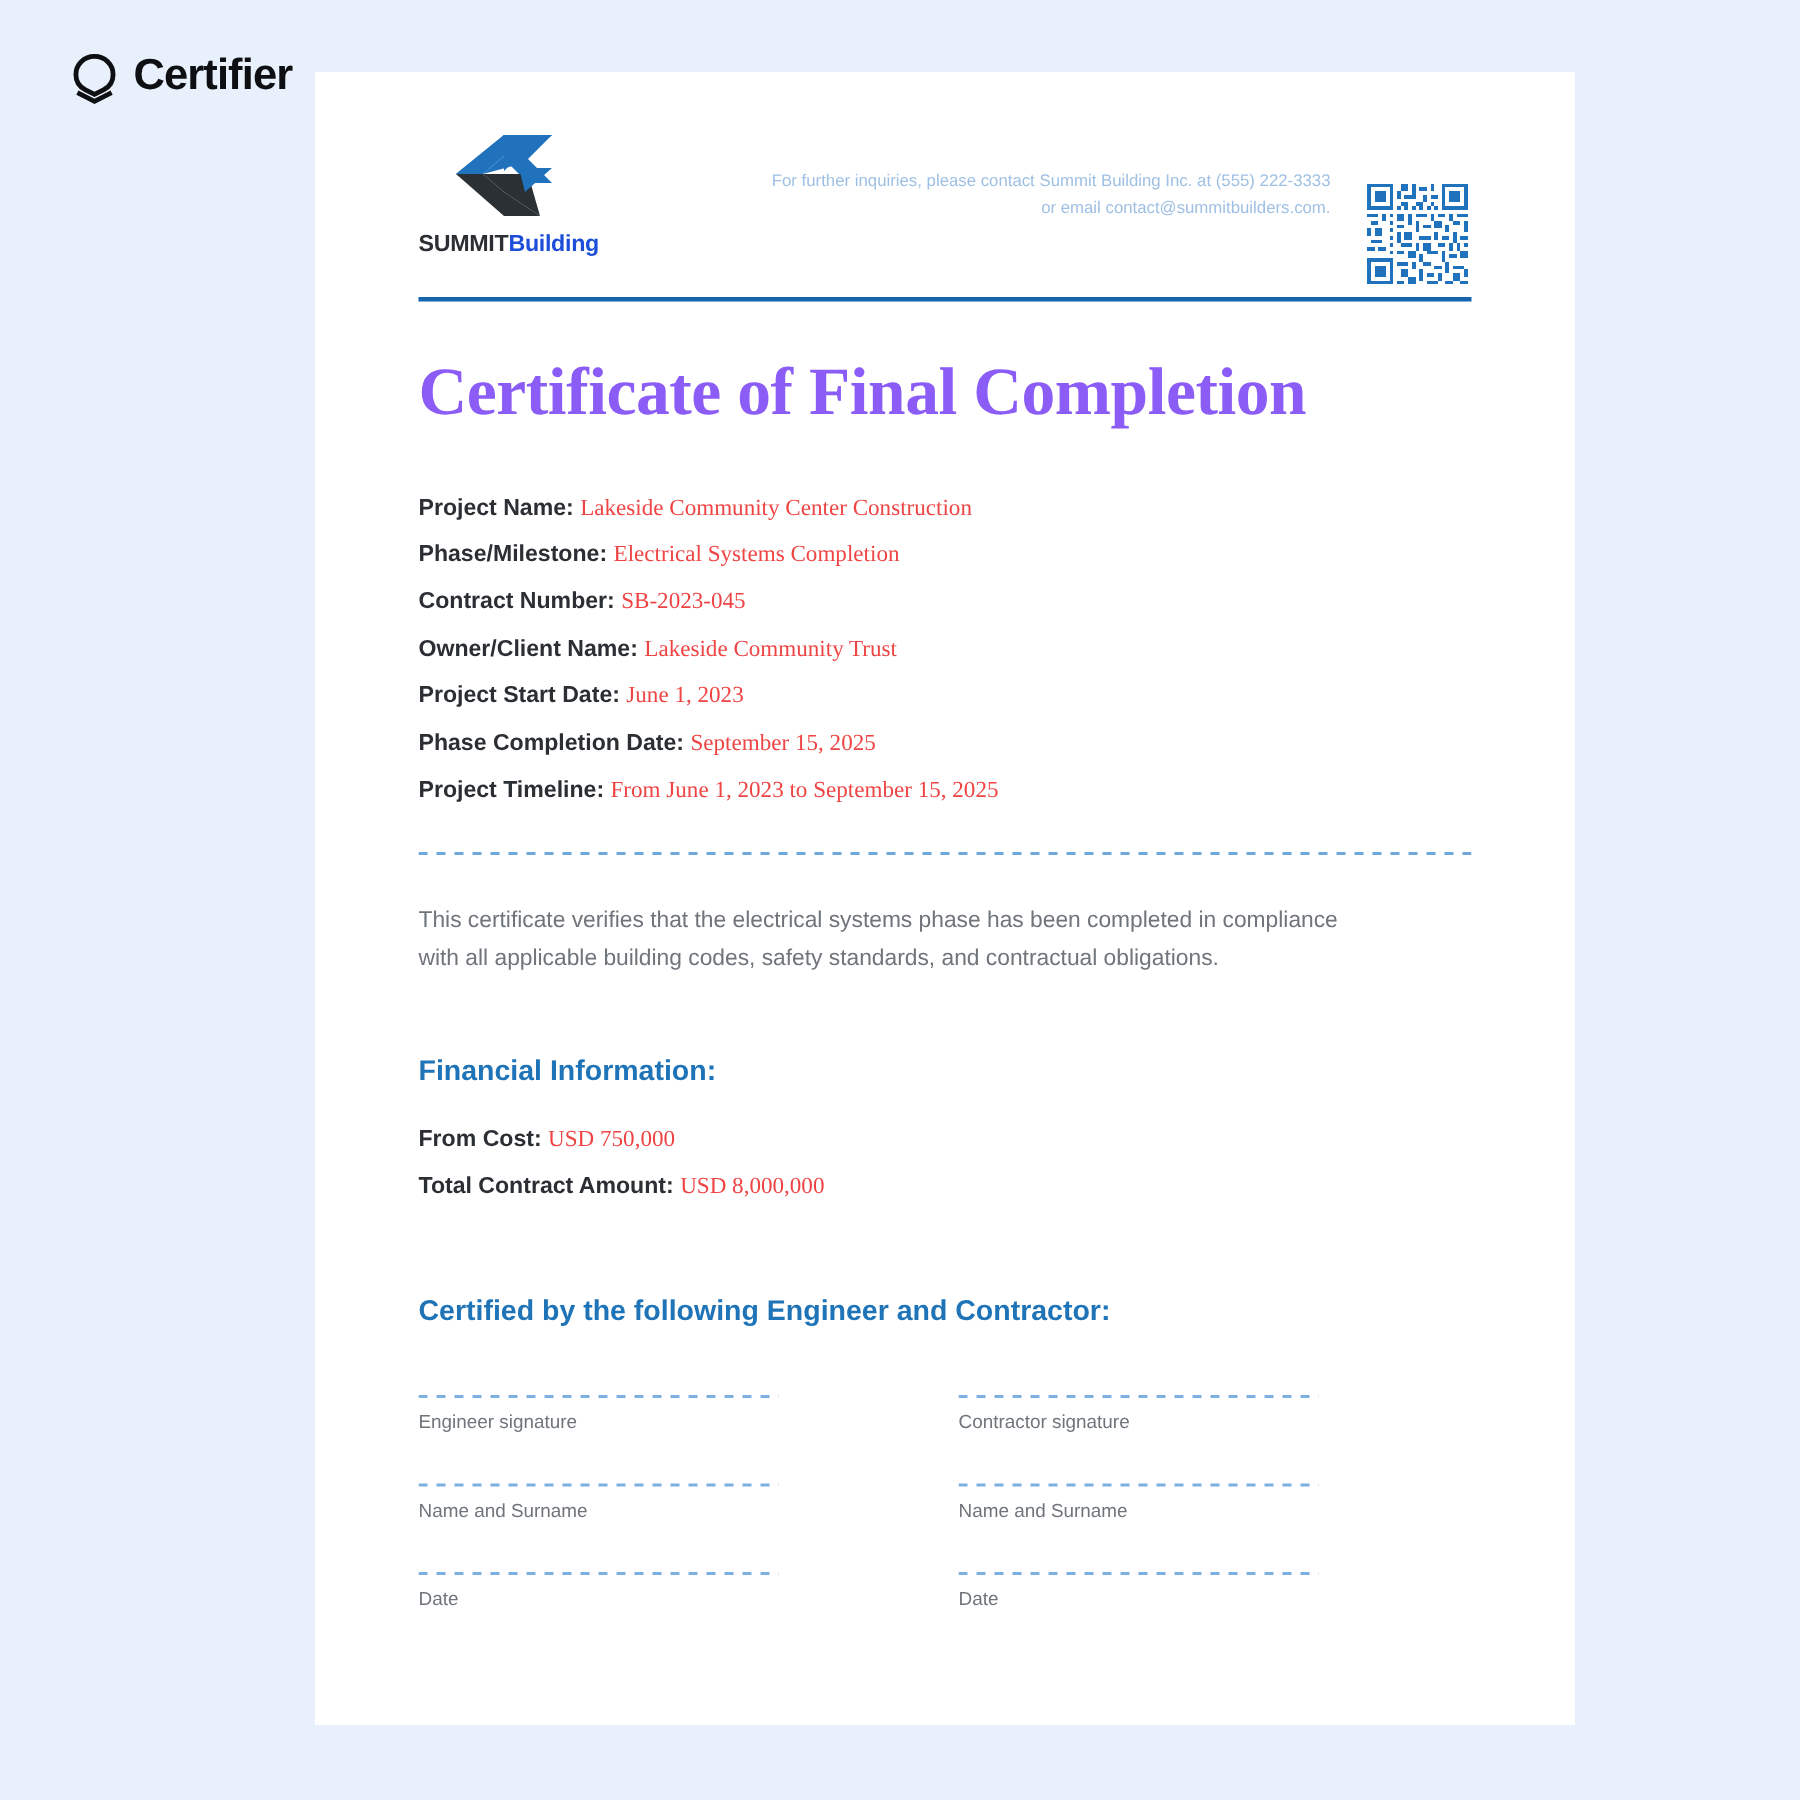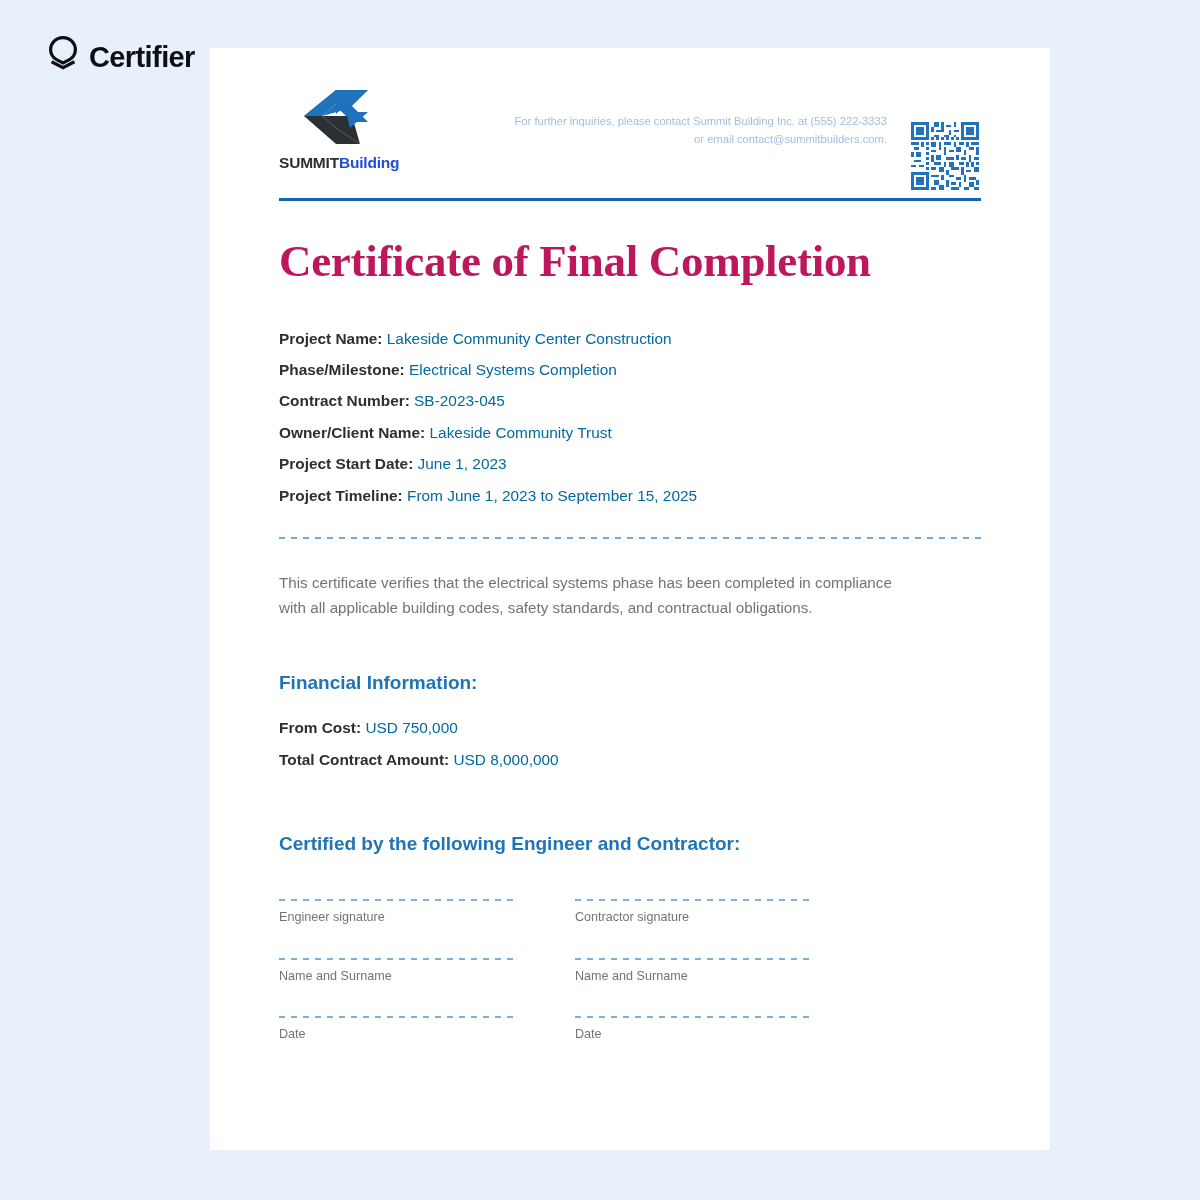--- a/index.html
+++ b/index.html
@@ -15,21 +15,21 @@
     position: relative;
     overflow: hidden;
   }
 
   
   .brand {
     position: absolute;
     left: 46px;
     top: 36px;
     display: flex;
-    align-items: flex-end;
+    align-items: flex-start;
     gap: 9px;
   }
   .brand-icon { width: 34px; height: 36px; display: block; }
   .brand-name {
     font-size: 29px;
     font-weight: 700;
     color: #0d0f12;
     letter-spacing: -0.6px;
     line-height: 1;
   }
@@ -83,40 +83,40 @@
     height: 3px;
     background: #1565ae;
     margin-top: 8px;
   }
 
   
   .doc-title {
     font-family: "Liberation Serif", "DejaVu Serif", serif;
     font-size: 45px;
     font-weight: 700;
-    color: #be185d;
+    color: #8b5cf6;
     letter-spacing: -0.3px;
     margin-top: 36px;
     line-height: 1.1;
   }
 
   
   .field-list { margin-top: 36px; }
   .field-row {
     font-size: 15.4px;
     line-height: 1;
     padding: 8px 0;
     color: #8c9196;
     white-space: nowrap;
   }
   .field-label {
     font-weight: 700;
     color: #2b2f33;
   }
-  .field-value { color: #0369a1; }
+  .field-value { color: #ef4444; font-family: Liberation Serif, serif; }
 
   
   .rule-dashed {
     margin-top: 26px;
     height: 2px;
     background-image: linear-gradient(to right, #6ea8dc 0 6px, transparent 6px 12px);
     background-size: 12px 2px;
     background-repeat: repeat-x;
   }
 
@@ -138,21 +138,21 @@
   }
 
   .finance-list { margin-top: 18px; }
 
   .certify-heading { margin-top: 58px; }
 
   
   .sign-grid {
     margin-top: 44px;
     display: flex;
-    gap: 56px;
+    gap: 120px;
   }
   .sign-col { width: 240px; }
 
   .sign-slot { margin-bottom: 34px; }
   .sign-slot:last-child { margin-bottom: 0; }
 
   .sign-line {
     height: 2px;
     background-image: linear-gradient(to right, #7bb0df 0 6px, transparent 6px 12px);
     background-size: 12px 2px;
@@ -341,20 +341,24 @@
     </div>
     <div class="field-row">
       <span class="field-label">Owner/Client Name:</span>
       <span class="field-value">Lakeside Community Trust</span>
     </div>
     <div class="field-row">
       <span class="field-label">Project Start Date:</span>
       <span class="field-value">June 1, 2023</span>
     </div>
     <div class="field-row">
+      <span class="field-label">Phase Completion Date:</span>
+      <span class="field-value">September 15, 2025</span>
+    </div>
+    <div class="field-row">
       <span class="field-label">Project Timeline:</span>
       <span class="field-value">From June 1, 2023 to September 15, 2025</span>
     </div>
   </div>
 
   <div class="rule-dashed"></div>
 
   <p class="body-text">This certificate verifies that the electrical systems phase has been completed in compliance with all applicable building codes, safety standards, and contractual obligations.</p>
 
   <h2 class="section-heading">Financial Information:</h2>

